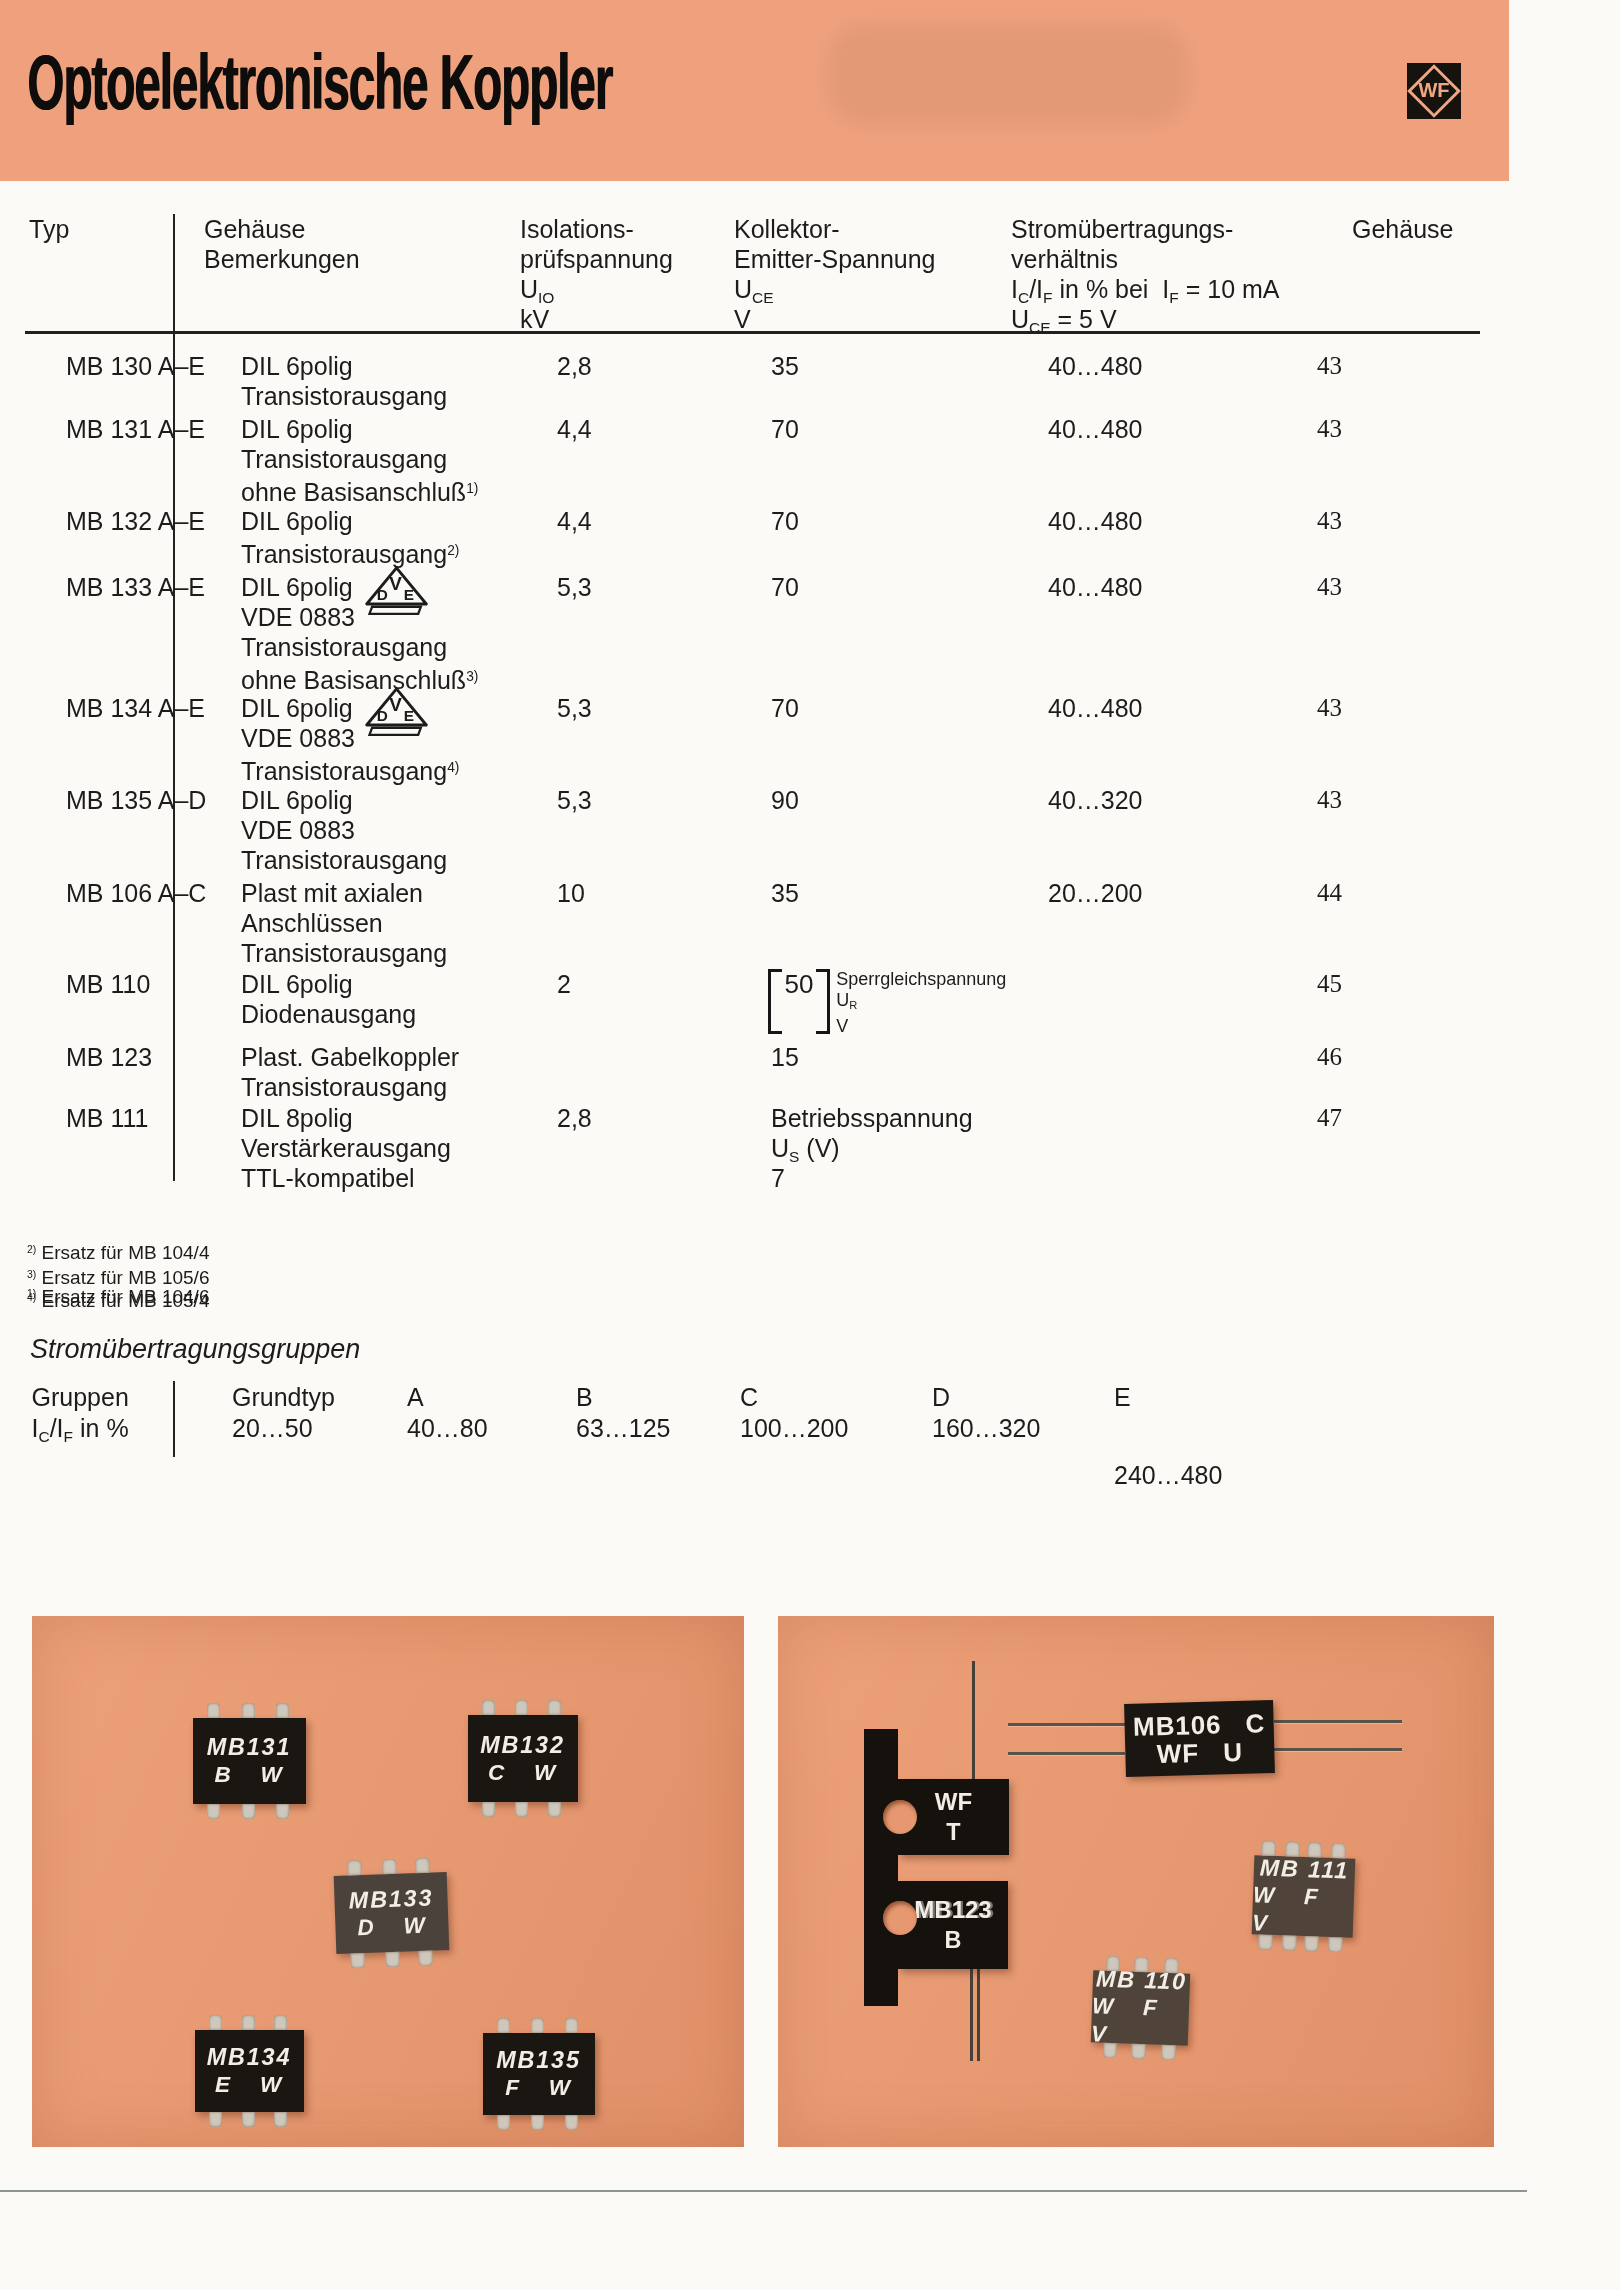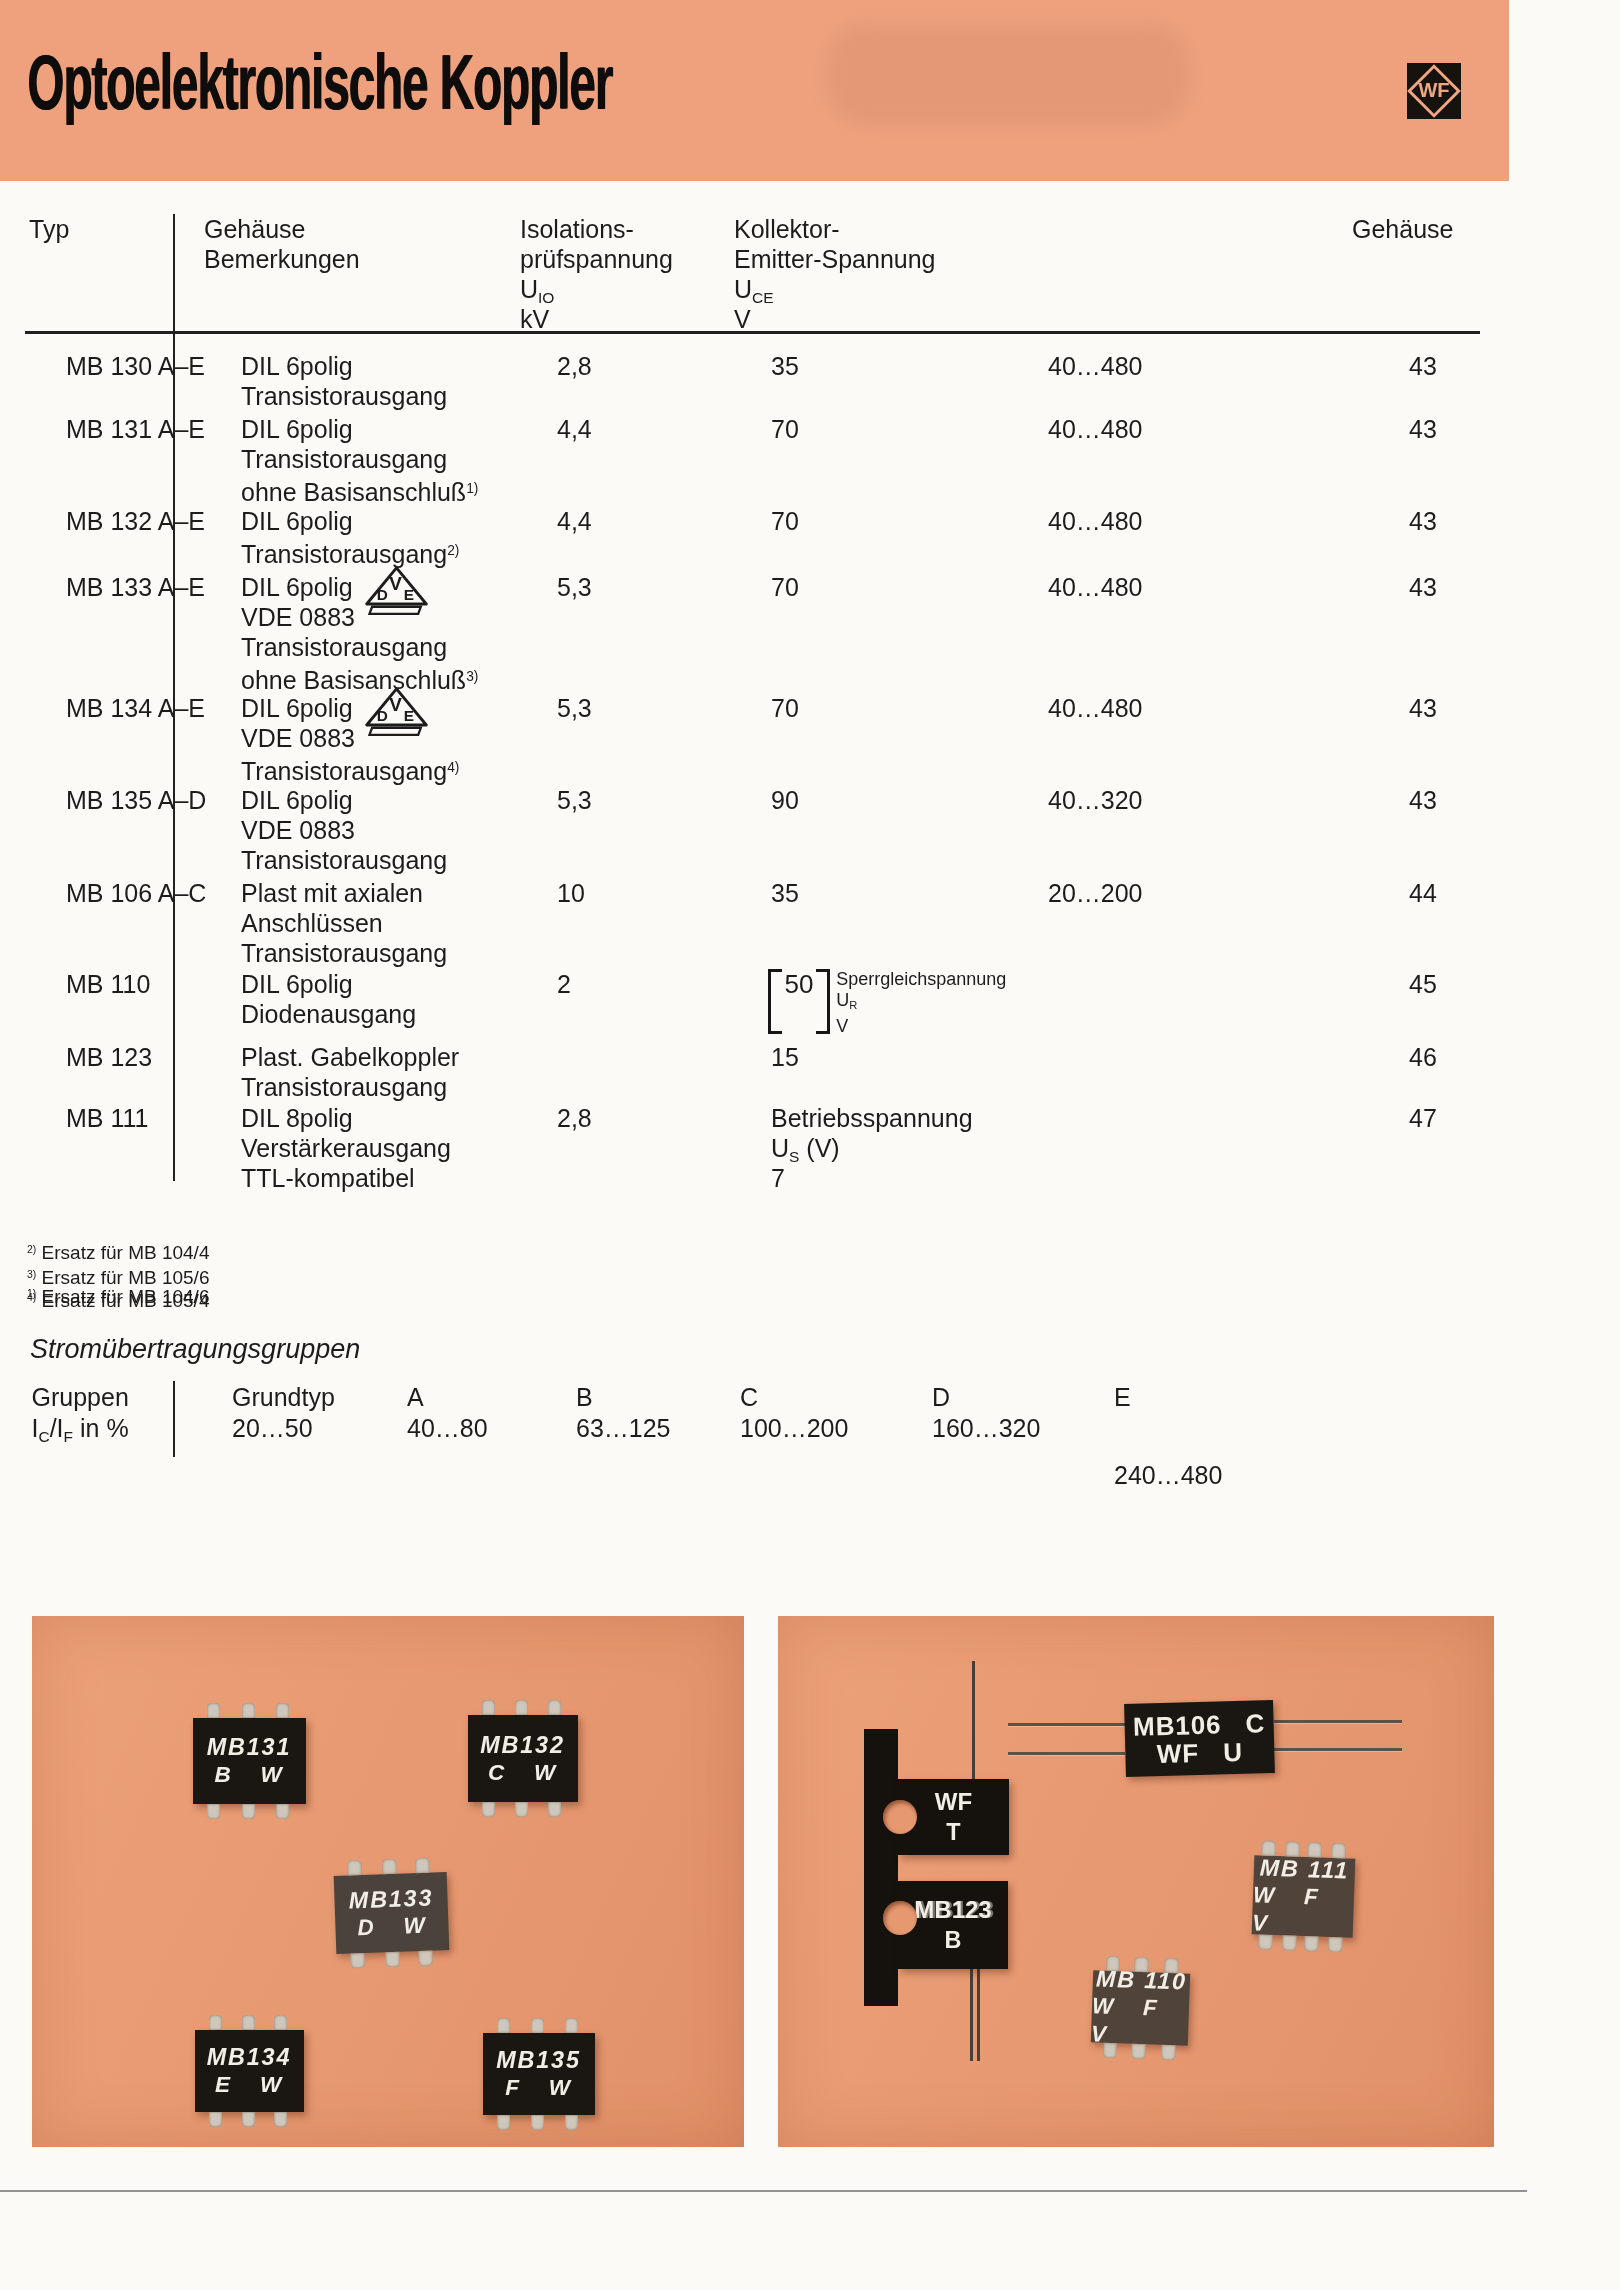--- a/index.html
+++ b/index.html
@@ -24,21 +24,21 @@
   .line{height:30px;white-space:nowrap;}
   sub{font-size:0.62em;vertical-align:-0.3em;}
   sup{font-size:0.55em;vertical-align:0.55em;}
   .vline{position:absolute;left:173px;top:214px;width:1.8px;height:967px;background:#22211f;}
   .hrule{position:absolute;left:25px;top:331px;width:1455px;height:2.7px;background:#21201e;}
   .brule{position:absolute;left:0;top:2190px;width:1527px;height:1.8px;background:#8e9394;}
 
   .trow{position:absolute;left:0;width:1530px;}
   .trow>div{position:absolute;top:0;margin-left:37px;}
   .c-typ{left:29px;}  .c-geh{left:204px;}  .c-iso{left:520px;}
-  .c-uce{left:734px;} .c-ctr{left:1011px;} .c-mass{left:1372px;}
+  .c-uce{left:734px;} .c-ctr{left:1011px;} .c-mass{left:1280px;font-family:Liberation Serif, serif;}
   .trow .c-typ,.trow>div{font-size:25px;line-height:30px;white-space:nowrap;}
   .vde{position:absolute;left:123px;top:-6.3px;width:65px;height:49px;}
 
   
   .special{left:731px;top:-6.3px;display:flex;align-items:flex-start;}
   .lbr{width:10.8px;height:59px;border:3.6px solid #161616;border-right:none;}
   .rbr{width:10.8px;height:59px;border:3.6px solid #161616;border-left:none;}
   .num{font-size:26px;line-height:30px;margin:0 2.7px;font-weight:normal;}
   .stack{margin-left:6.3px;font-size:18px;line-height:21px;}
 
@@ -106,20 +106,26 @@
     <div class="line">kV</div>
   </div>
 
   <div class="cell" style="left:734px;top:214px">
     <div class="line">Kollektor-</div>
     <div class="line">Emitter-Spannung</div>
     <div class="line">U<sub>CE</sub></div>
     <div class="line">V</div>
   </div>
 
+  <div class="cell" style="left:1011px;top:214px">
+    <div class="line">Stromübertragungs-</div>
+    <div class="line">verhältnis</div>
+    <div class="line">I<sub>C</sub>/I<sub>F</sub> in % bei&nbsp; I<sub>F</sub> = 10 mA</div>
+    <div class="line">U<sub>CE</sub> = 5 V</div>
+  </div>
 
   <div class="cell" style="left:1352px;top:214px">Gehäuse</div>
 
   <div class="vline"></div>
   <div class="hrule"></div>
 
   <div id="table-rows">
       <div class="trow" style="top: 351px;">
         <div class="c-typ">MB 130 A–E</div>
         <div class="c-geh">

